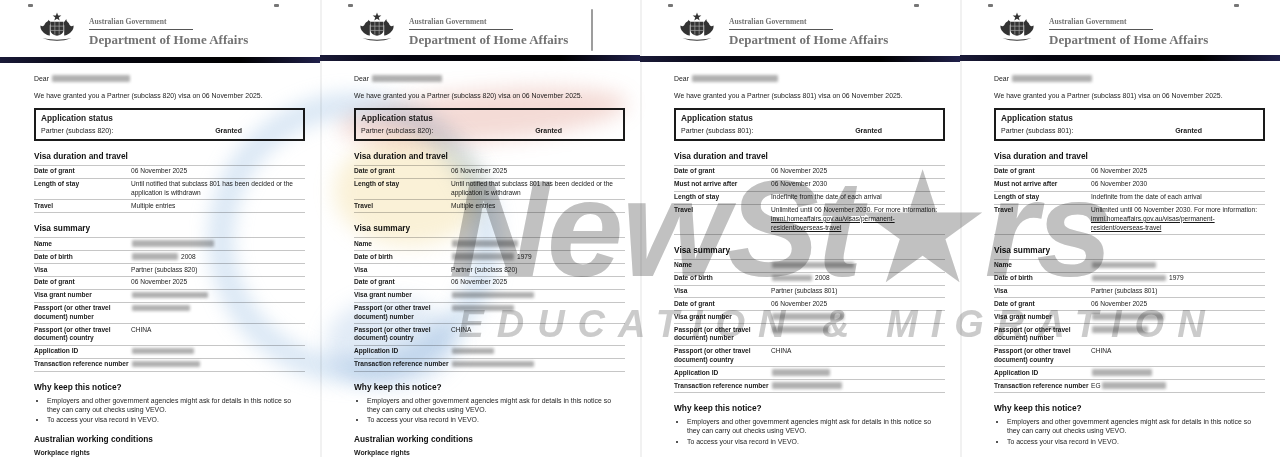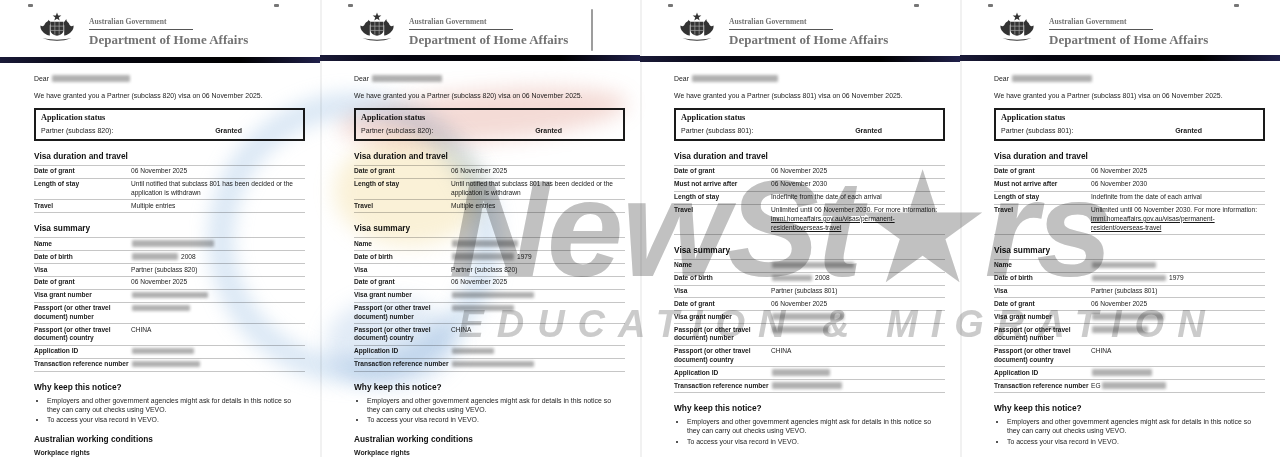--- a/index.html
+++ b/index.html
@@ -25,21 +25,21 @@
   .page:nth-child(2) .speck.right{width:2px;height:42px;top:9px;left:271px;opacity:.5;}
 
   
   .content{padding:13px 15px 0 34px;font-size:6.9px;line-height:1.32;}
   .greeting{margin:0 0 8px 0;}
   .granted{margin:0 0 8px 0;}
   .redact{display:inline-block;height:6.5px;background:#b1b1b1;border-radius:1px;filter:blur(1.5px);
           vertical-align:middle;margin:0 3px 1px 1px;}
 
   .status-box{border:2px solid #1a1a1a;padding:2.5px 5px 3.5px 5px;margin:0 0 3px 0;}
-  .status-title{font-weight:bold;font-size:8.3px;font-family:Liberation Serif, serif;}
+  .status-title{font-weight:bold;font-size:8.3px;}
   .status-row{display:flex;margin-top:2.5px;font-size:7px;align-items:baseline;}
   .status-value{font-weight:bold;margin-left:auto;margin-right:56px;}
 
   h3{font-size:8.3px;margin:10px 0 3px 0;color:#111;}
   .kv{width:100%;border-collapse:collapse;table-layout:fixed;font-size:6.6px;border-bottom:1px solid #c6c6c6;}
   .kv td{border-top:1px solid #c6c6c6;padding:1.6px 0;vertical-align:top;overflow:visible;}
   .kv td.k{width:92px;font-weight:bold;padding-right:5px;}
   .kv td.k.nowrap{white-space:nowrap;}
   .kv td.v{overflow-wrap:anywhere;}
   .vlink{text-decoration:underline;color:#181818;}

